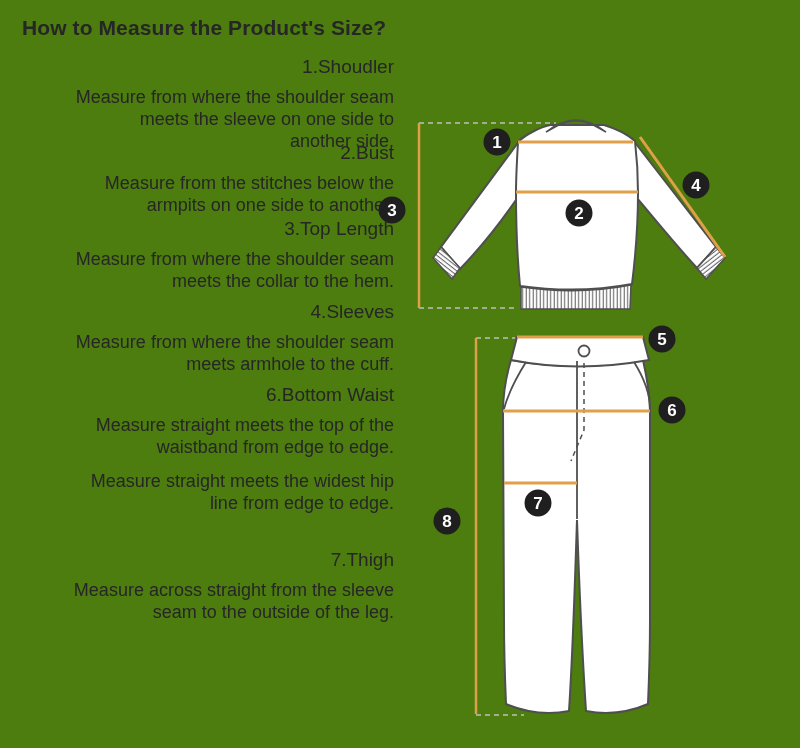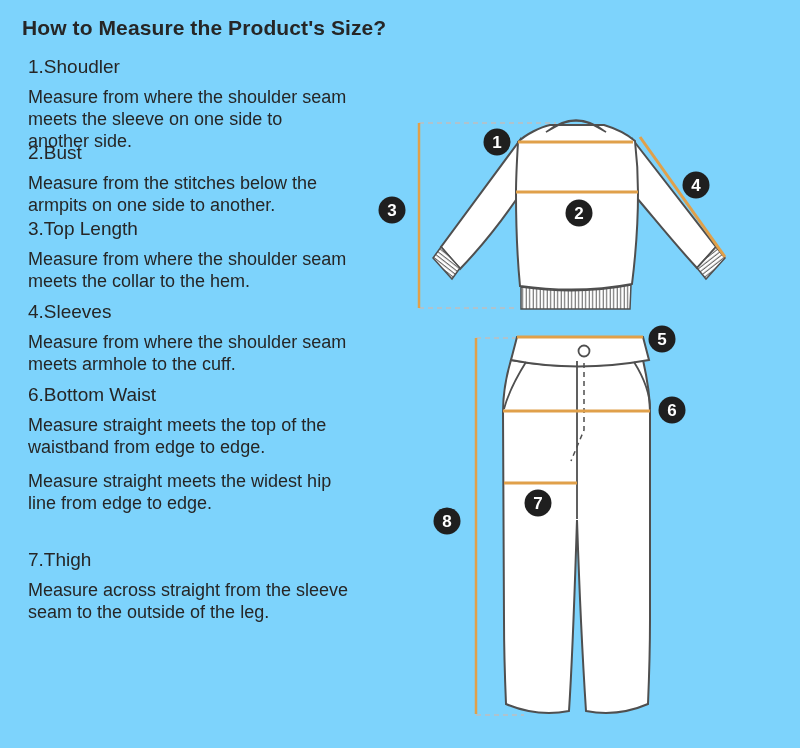--- a/index.html
+++ b/index.html
@@ -1,25 +1,25 @@
 <!DOCTYPE html>
 <html><head>
 <meta charset="utf-8">
 <style>
   html,body{margin:0;padding:0;background:#ffffff;}
   .canvas{
     position:relative;width:800px;height:748px;
-    background:#7dd3fc;overflow:hidden;
+    background:#4d7c0f;overflow:hidden;
     font-family:"Liberation Sans",sans-serif;color:#262626;
   }
   .title{
     position:absolute;left:22px;top:16px;
     font-size:21px;font-weight:600;letter-spacing:.1px;
   }
-  .sec{position:absolute;left:28px;width:372px;}
+  .sec{position:absolute;left:22px;width:372px;text-align:right;}
   .sec h3{margin:0;font-size:19px;font-weight:400;line-height:22px;}
   .sec p{margin:8px 0 0;font-size:18px;line-height:22px;white-space:pre-line;}
   .diagram-svg{position:absolute;left:0;top:0;}
   .marker-num{font-family:"Liberation Sans",sans-serif;font-size:17px;font-weight:bold;fill:#ffffff;}
 </style>
 </head>
 <body>
 
 <div class="canvas">
 

